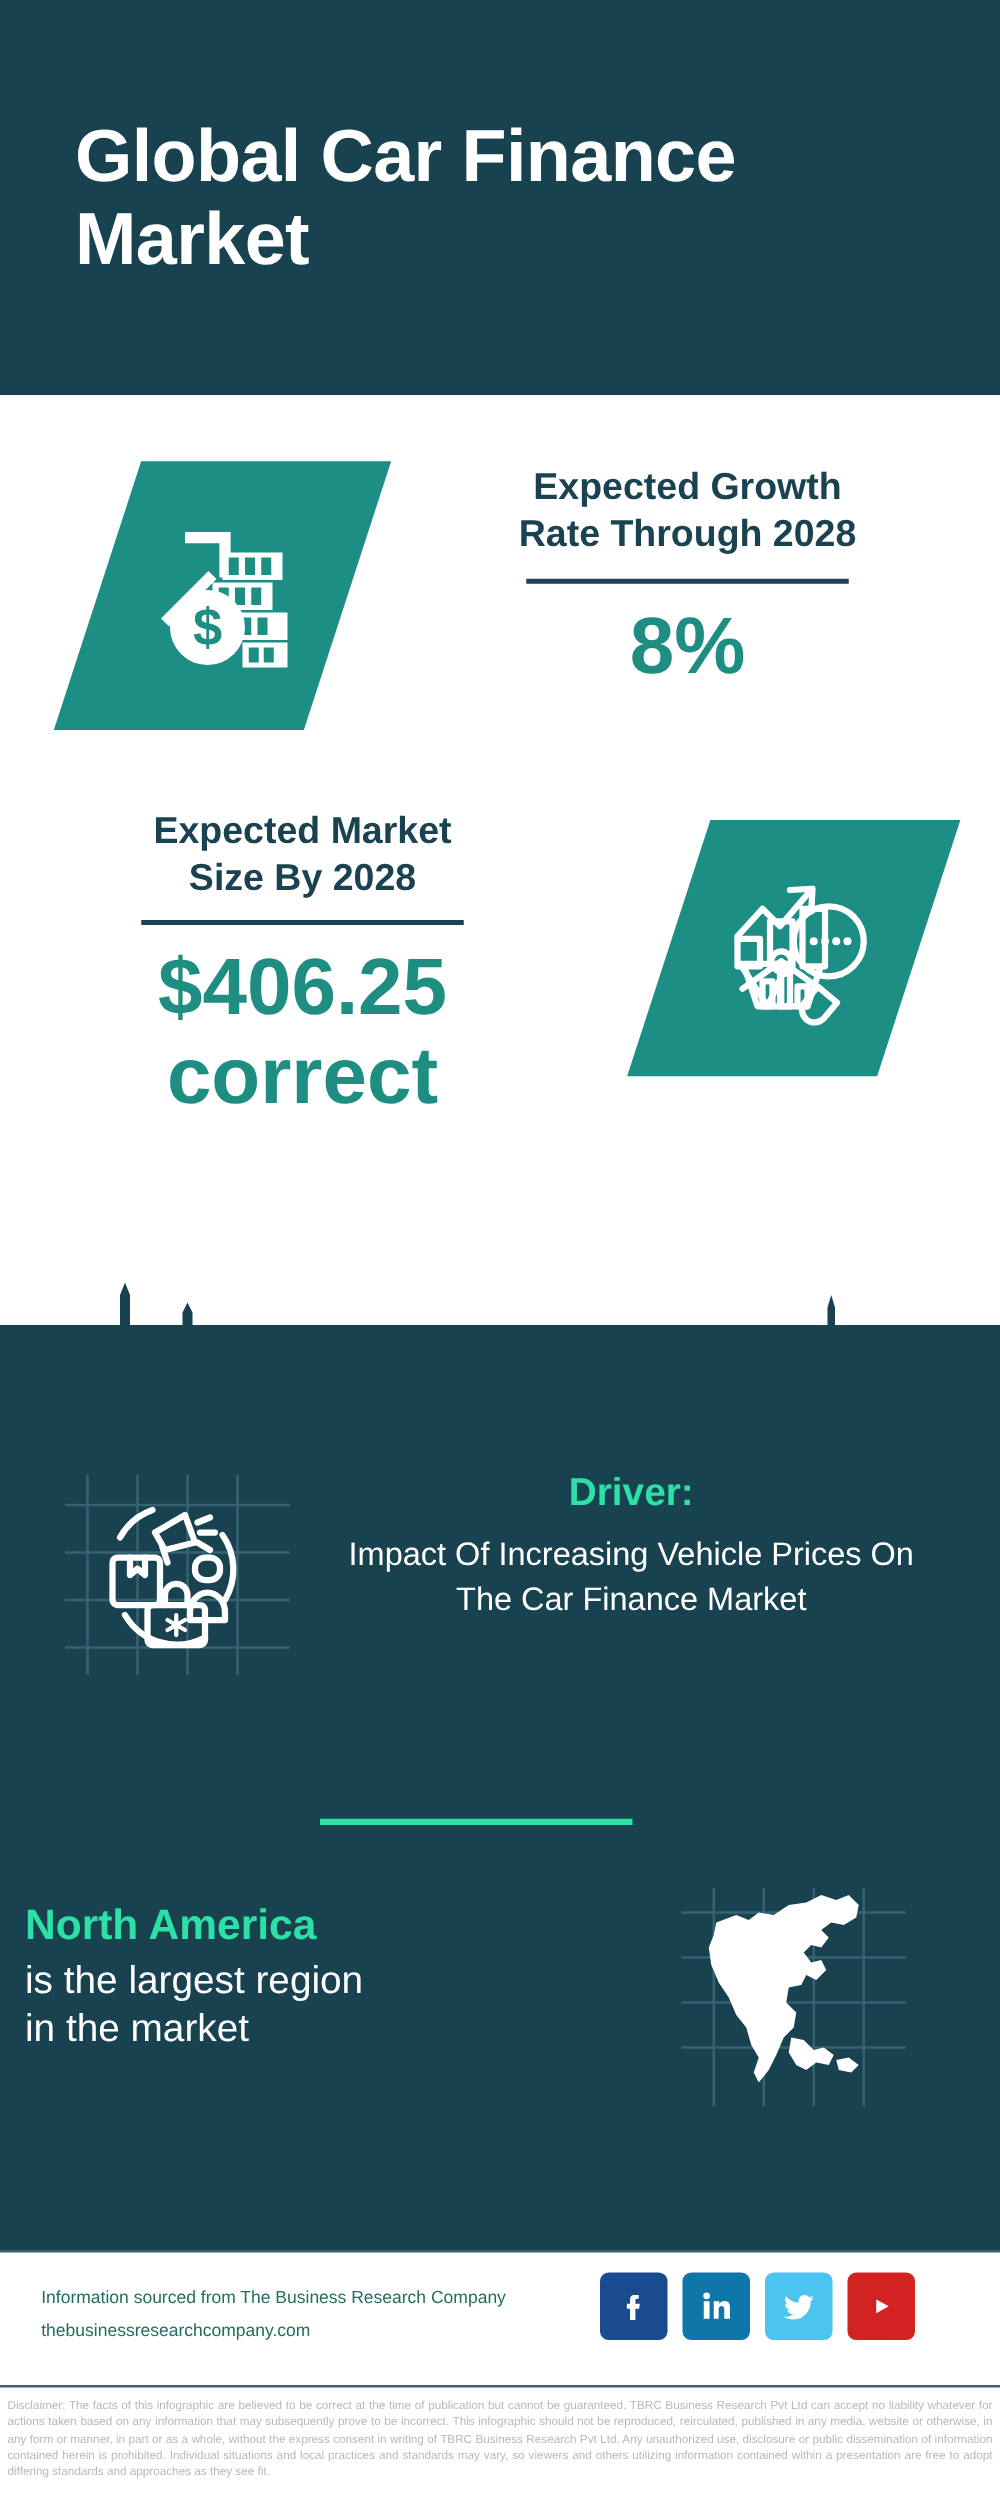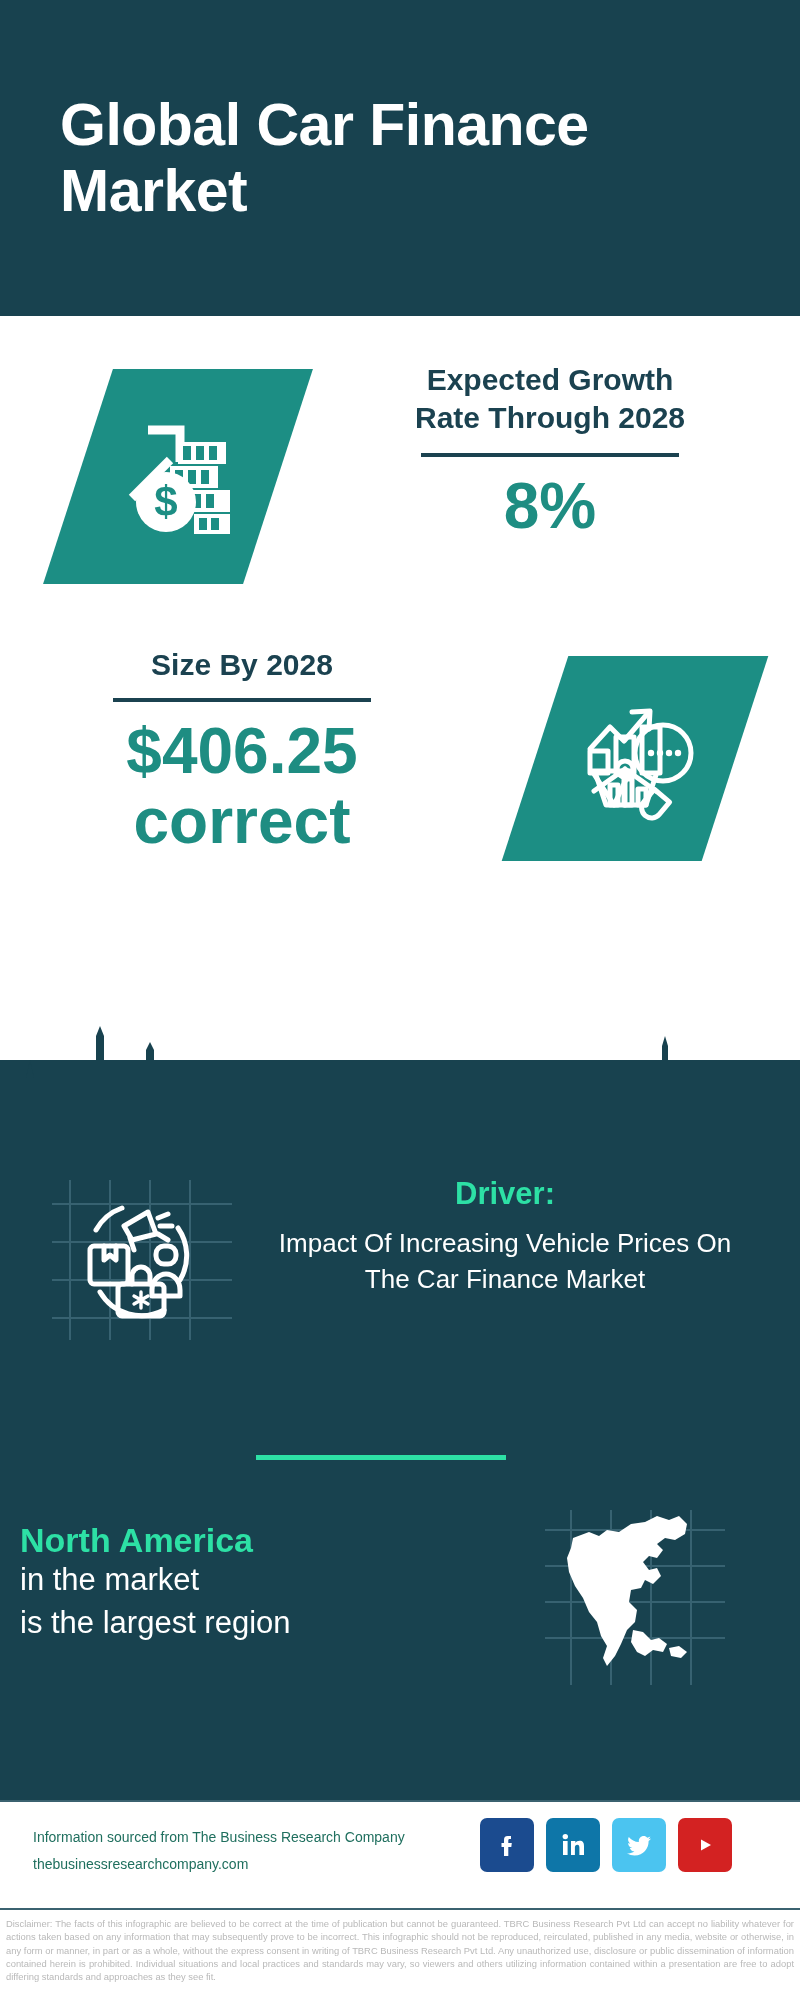--- a/index.html
+++ b/index.html
@@ -44,21 +44,21 @@
     transform:skewX(-18deg);
   }
   .growth-para{
     left:78px;top:8px;width:200px;height:215px;
   }
   .growth-icon-wrap{
     position:absolute;left:60px;top:10px;width:240px;height:210px;
     display:flex;align-items:center;justify-content:center;
   }
   .growth-text{
-    position:absolute;left:330px;top:0;width:440px;text-align:center;
+    position:absolute;left:330px;top:10px;width:440px;text-align:center;
   }
   .label-dark{
     color:#1b4250;font-size:30px;font-weight:bold;line-height:1.27;
   }
   .rule-dark{
     width:258px;height:4px;background:#1b4250;margin:16px auto 0 auto;
   }
   .big-teal{
     color:#1e8d82;font-size:64px;font-weight:bold;line-height:1.1;
     margin-top:14px;
@@ -205,20 +205,21 @@
       <div class="growth-text">
         <div class="label-dark">Expected Growth</div>
         <div class="label-dark">Rate Through 2028</div>
         <div class="rule-dark"></div>
         <div class="big-teal">8%</div>
       </div>
     </div>
 
     <div class="size-row">
       <div class="size-text">
+        <div class="label-dark">Expected Market</div>
         <div class="label-dark">Size By 2028</div>
         <div class="rule-dark2"></div>
         <div class="big-teal">$406.25</div>
         <div class="big-teal" style="margin-top:0;">correct</div>
       </div>
       <div class="para size-para"></div>
       <div class="size-icon-wrap">
         <svg width="130" height="130" viewBox="0 0 130 130">
           <g stroke="#ffffff" stroke-width="5" fill="none" stroke-linecap="round" stroke-linejoin="round">
 
@@ -298,22 +299,22 @@
       <div class="driver-heading">Driver:</div>
       <div class="driver-body">Impact Of Increasing Vehicle Prices On The Car Finance Market</div>
     </div>
   </div>
 
   <div class="divider-mint"></div>
 
   <div class="region-row">
     <div class="region-text">
       <div class="region-heading">North America</div>
+      <div class="region-body">is the largest region</div>
       <div class="region-body" style="margin-top:0;">in the market</div>
-      <div class="region-body">is the largest region</div>
     </div>
     <div class="region-map">
       <svg width="180" height="175" viewBox="0 0 180 175">
         <g stroke="#3d6878" stroke-width="2" opacity="0.85">
           <line x1="26" y1="0" x2="26" y2="175"></line>
           <line x1="66" y1="0" x2="66" y2="175"></line>
           <line x1="106" y1="0" x2="106" y2="175"></line>
           <line x1="146" y1="0" x2="146" y2="175"></line>
           <line x1="0" y1="20" x2="180" y2="20"></line>
           <line x1="0" y1="56" x2="180" y2="56"></line>

